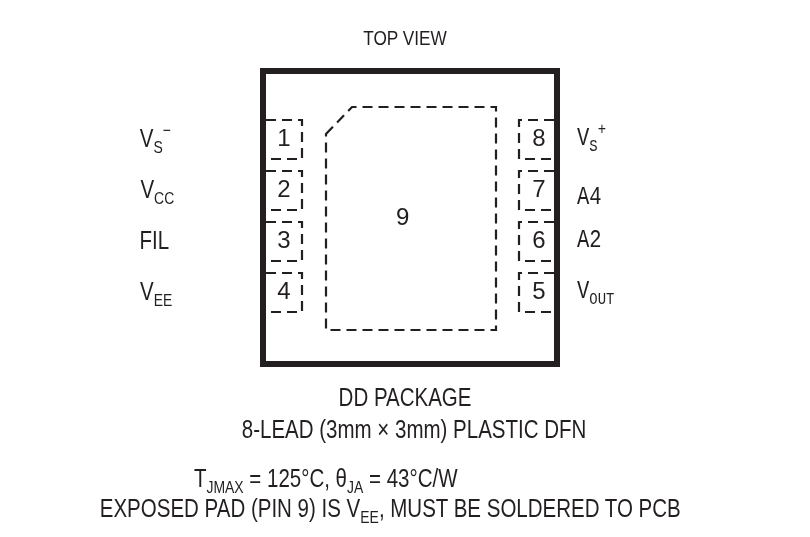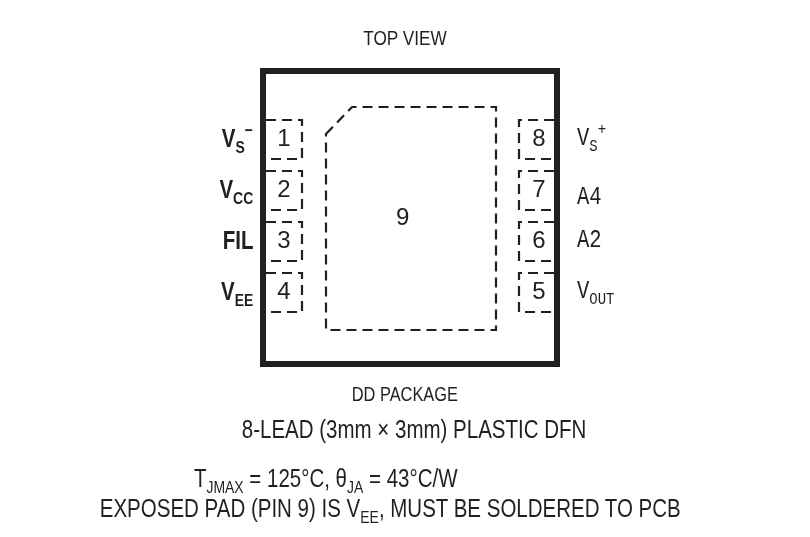--- a/index.html
+++ b/index.html
@@ -1,26 +1,26 @@
 <!DOCTYPE html>
 <html><head>
 <meta charset="utf-8">
 <style>
   html, body { margin: 0; padding: 0; background: #ffffff; }
   body { width: 810px; height: 537px; position: relative; overflow: hidden;
          font-family: "Liberation Sans", "DejaVu Sans", sans-serif; color: #231f20; }
   .txt { position: absolute; white-space: nowrap; font-stretch: condensed; }
   .cond { display: inline-block; transform: scaleX(0.82); transform-origin: center; }
   .title { left: 0; width: 810px; text-align: center; top: 26px; font-size: 21px; }
-  .pkg-name { left: 0; width: 810px; text-align: center; top: 383px; font-size: 20px; }
+  .pkg-name { left: 0; width: 810px; text-align: center; top: 383px; font-size: 25px; }
   .pkg-desc { left: 0; width: 810px; text-align: center; top: 415px; font-size: 25px; margin-left: 9px; }
   .note1 { left: 0; width: 652px; text-align: center; top: 464px; font-size: 25px; }
   .note2 { left: 0; width: 780px; text-align: center; top: 494px; font-size: 25px; }
   .pinlabel { font-size: 25px; }
-  .left-label { text-align: right; width: 120px; font-weight: bold; }
+  .left-label { text-align: left; width: 120px; }
   .right-label { text-align: left; width: 120px; font-family: Liberation Mono, monospace; }
   sub, sup { font-size: 17px; line-height: 0; }
   sub { vertical-align: -6px; }
   sup { vertical-align: 11px; }
   .pinnum { position: absolute; font-size: 24px; text-align: center; width: 36px; }
   svg.diagram { position: absolute; left: 0; top: 0; }
 </style>
 </head>
 <body>
 

